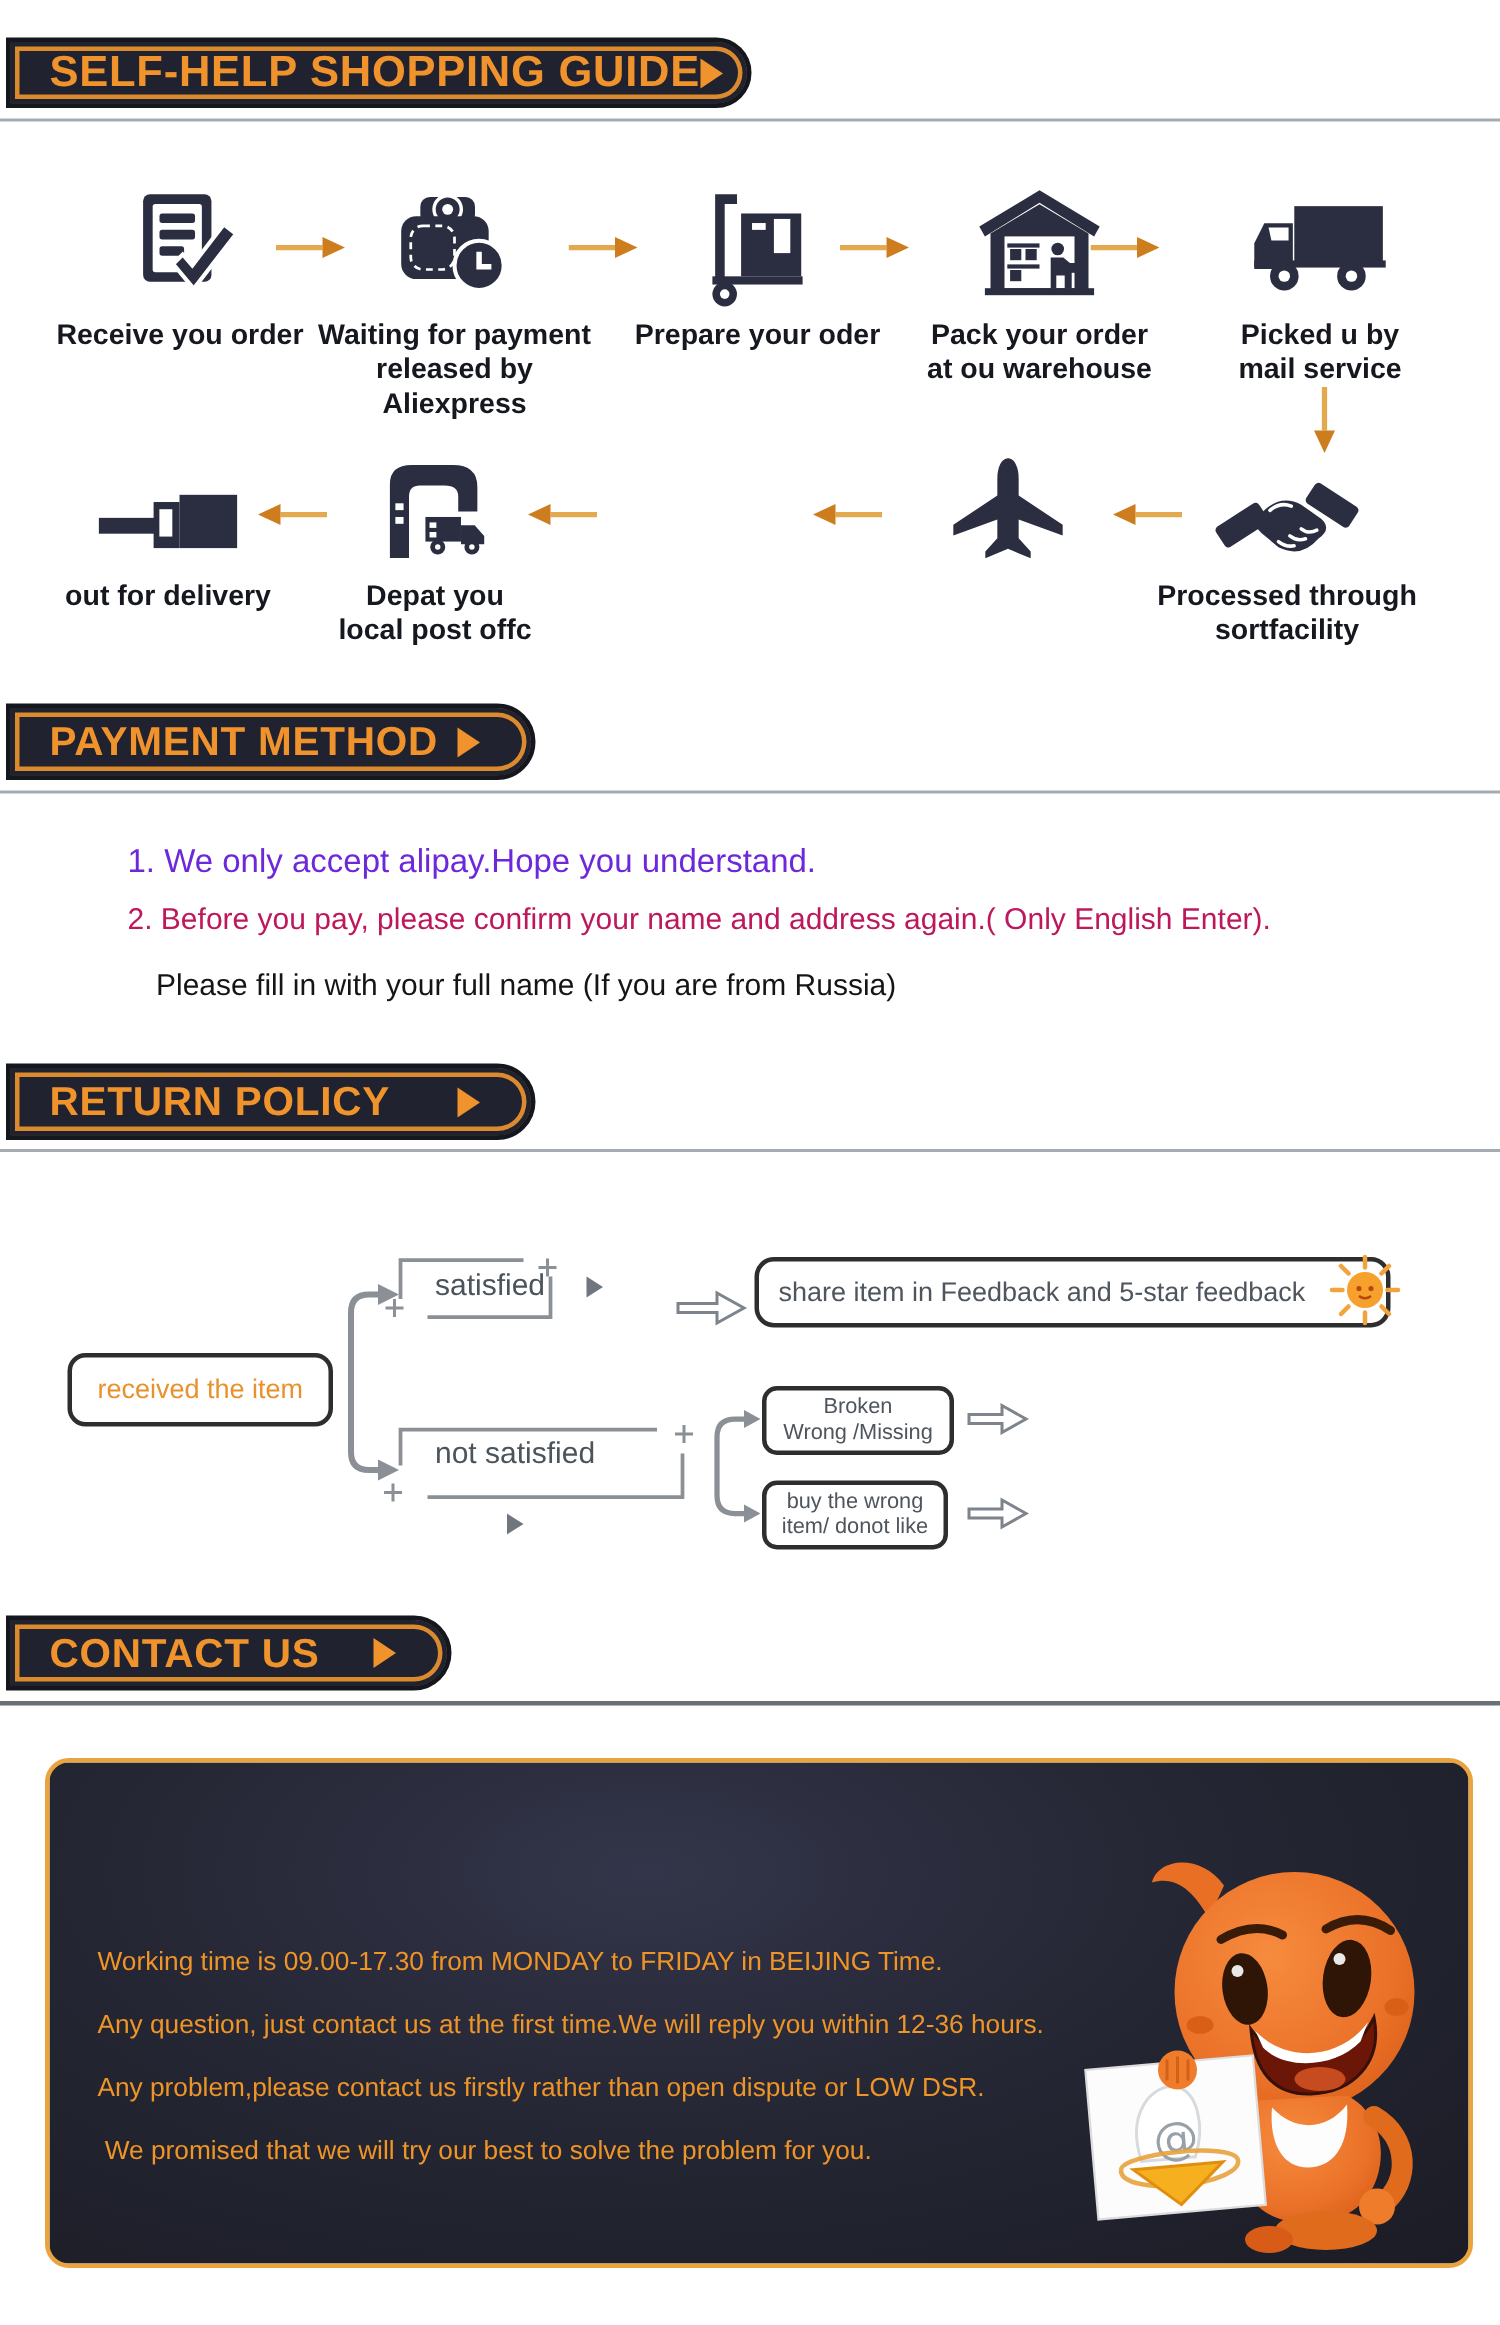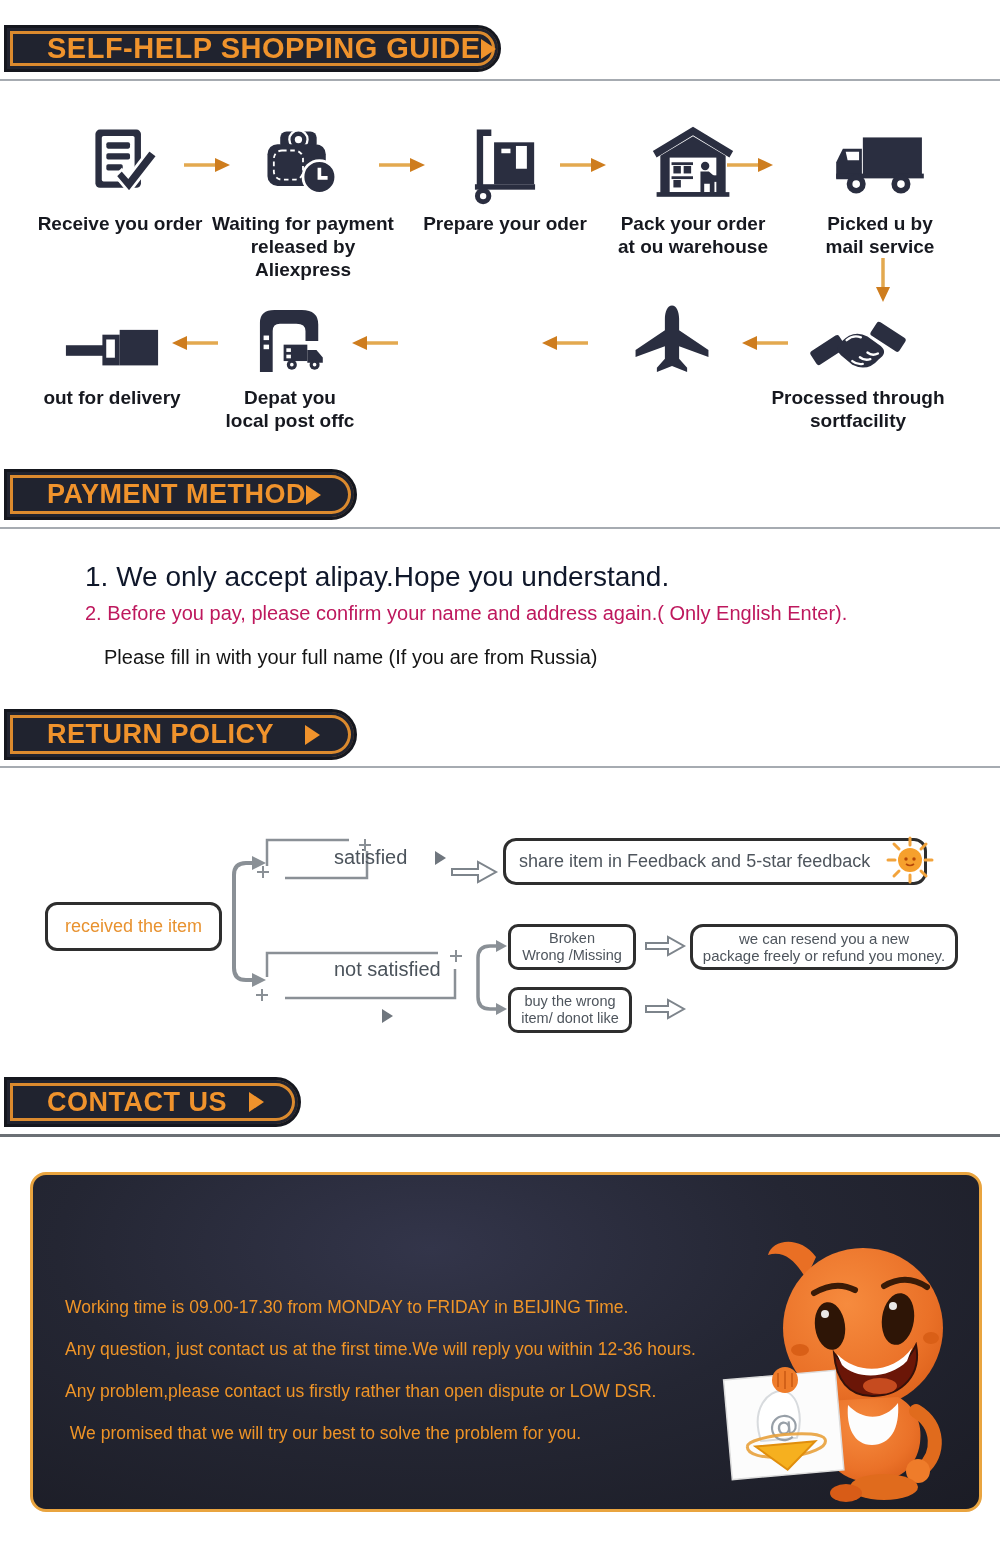--- a/index.html
+++ b/index.html
@@ -4,35 +4,35 @@
 <style>
   html,body{margin:0;padding:0;background:#ffffff;}
   #page{position:relative;width:1000px;height:1550px;background:#fff;overflow:hidden;
         font-family:"Liberation Sans",sans-serif;}
   .abs{position:absolute;}
   
   .banner{position:absolute;background:#20232F;border:3px solid #15171E;
           border-radius:0 28px 28px 0;
           box-shadow:inset 0 0 0 3px #20232F, inset 0 0 0 6px #DB8A2E;
           display:flex;align-items:center;justify-content:space-between;
-          padding:0 34px 0 40px;box-sizing:border-box;}
+          padding:0 34px 0 26px;box-sizing:border-box;}
   .banner-text{color:#F0932C;font-weight:bold;letter-spacing:.5px;white-space:nowrap;}
   .tri-or{width:0;height:0;border-left:15px solid #F0932C;border-top:10px solid transparent;
           border-bottom:10px solid transparent;flex:0 0 auto;}
   .hline{position:absolute;left:0;width:1000px;height:2px;background:#A6ABB1;}
   
   .step{position:absolute;width:196px;text-align:center;}
   .step .icon-wrap{height:84px;display:flex;align-items:flex-end;justify-content:center;}
   .step .lbl{margin-top:6px;font-size:19px;line-height:23px;font-weight:bold;color:#16181F;}
   
   .dbox{position:absolute;border:3px solid #2E2E2E;border-radius:10px;background:#fff;
         display:flex;flex-direction:column;align-items:center;justify-content:center;
         box-sizing:border-box;color:#4E555D;}
   .dbox.orange{color:#E8922F;font-size:18px;}
-  .dlabel{position:absolute;display:flex;align-items:center;gap:28px;color:#4B535B;font-size:20px;margin-left:44px;}
+  .dlabel{position:absolute;display:flex;align-items:center;gap:28px;color:#4B535B;font-size:20px;}
   .tri-gray{width:0;height:0;border-left:11px solid #6F767E;border-top:7px solid transparent;
             border-bottom:7px solid transparent;}
   
   #contact-box{position:absolute;left:30px;top:1172px;width:952px;height:340px;
      border:3px solid #E9A43F;border-radius:16px;box-sizing:border-box;
      background:radial-gradient(ellipse at 42% 22%, #33354A 0%, #242633 48%, #1B1C25 100%);}
   .cline{position:absolute;left:32px;color:#EF9427;font-size:17.5px;white-space:pre;}
 </style>
 </head>
 <body>
@@ -246,21 +246,21 @@
       <line x1="0" y1="8" x2="31" y2="8" stroke="#E3A94F" stroke-width="3.5"></line>
       <polygon points="31,1 46,8 31,15" fill="#CE7D1E"></polygon>
     </svg>
 
   <div class="banner" style="left:4px;top:469px;width:353px;height:51px;">
     <span class="banner-text" style="font-size:27px;">PAYMENT METHOD</span>
     <span class="tri-or"></span>
   </div>
   <div class="hline" style="top:527px;"></div>
 
-  <div class="abs" style="left:85px;top:561px;font-size:28px;color:#0f172a;">1. We only accept alipay.Hope you understand.</div>
+  <div class="abs" style="left:85px;top:561px;font-size:22px;color:#6d28d9;">1. We only accept alipay.Hope you understand.</div>
   <div class="abs" style="left:85px;top:602px;font-size:20px;color:#be185d;">2. Before you pay, please confirm your name and address again.( Only English Enter).</div>
   <div class="abs" style="left:104px;top:646px;font-size:20px;color:#151515;">Please fill in with your full name (If you are from Russia)</div>
 
   <div class="banner" style="left:4px;top:709px;width:353px;height:51px;">
     <span class="banner-text" style="font-size:27px;">RETURN POLICY</span>
     <span class="tri-or"></span>
   </div>
   <div class="hline" style="top:766px;"></div>
 
   <svg class="abs" style="left:0;top:820px;" width="1000" height="235" viewBox="0 0 1000 235">
@@ -328,24 +328,20 @@
     <circle cx="24" cy="24" r="12" fill="#F6A02D"></circle>
     <circle cx="20" cy="23" r="1.7" fill="#B54708"></circle>
       <circle cx="28" cy="23" r="1.7" fill="#B54708"></circle>
     <path d="M20,28 q4,3 8,0" stroke="#B54708" stroke-width="1.6" fill="none"></path>
   </svg>
 
   <div class="dbox" style="left:508px;top:924px;width:128px;height:46px;font-size:14.5px;line-height:17px;">
     <span>Broken</span>
     <span>Wrong /Missing</span>
   </div>
-  <div class="dbox" style="left:690px;top:924px;width:268px;height:46px;font-size:15px;line-height:17px;border-radius:13px;">
-    <span>we can resend you a new</span>
-    <span>package freely or refund you money.</span>
-  </div>
   <div class="dbox" style="left:508px;top:987px;width:124px;height:46px;font-size:14.5px;line-height:17px;">
     <span>buy the wrong</span>
     <span>item/ donot like</span>
   </div>
 
   <div class="banner" style="left:4px;top:1077px;width:297px;height:50px;">
     <span class="banner-text" style="font-size:27px;">CONTACT US</span>
     <span class="tri-or"></span>
   </div>
   <div class="hline" style="top:1134px;height:3px;background:#6B7075;"></div>

